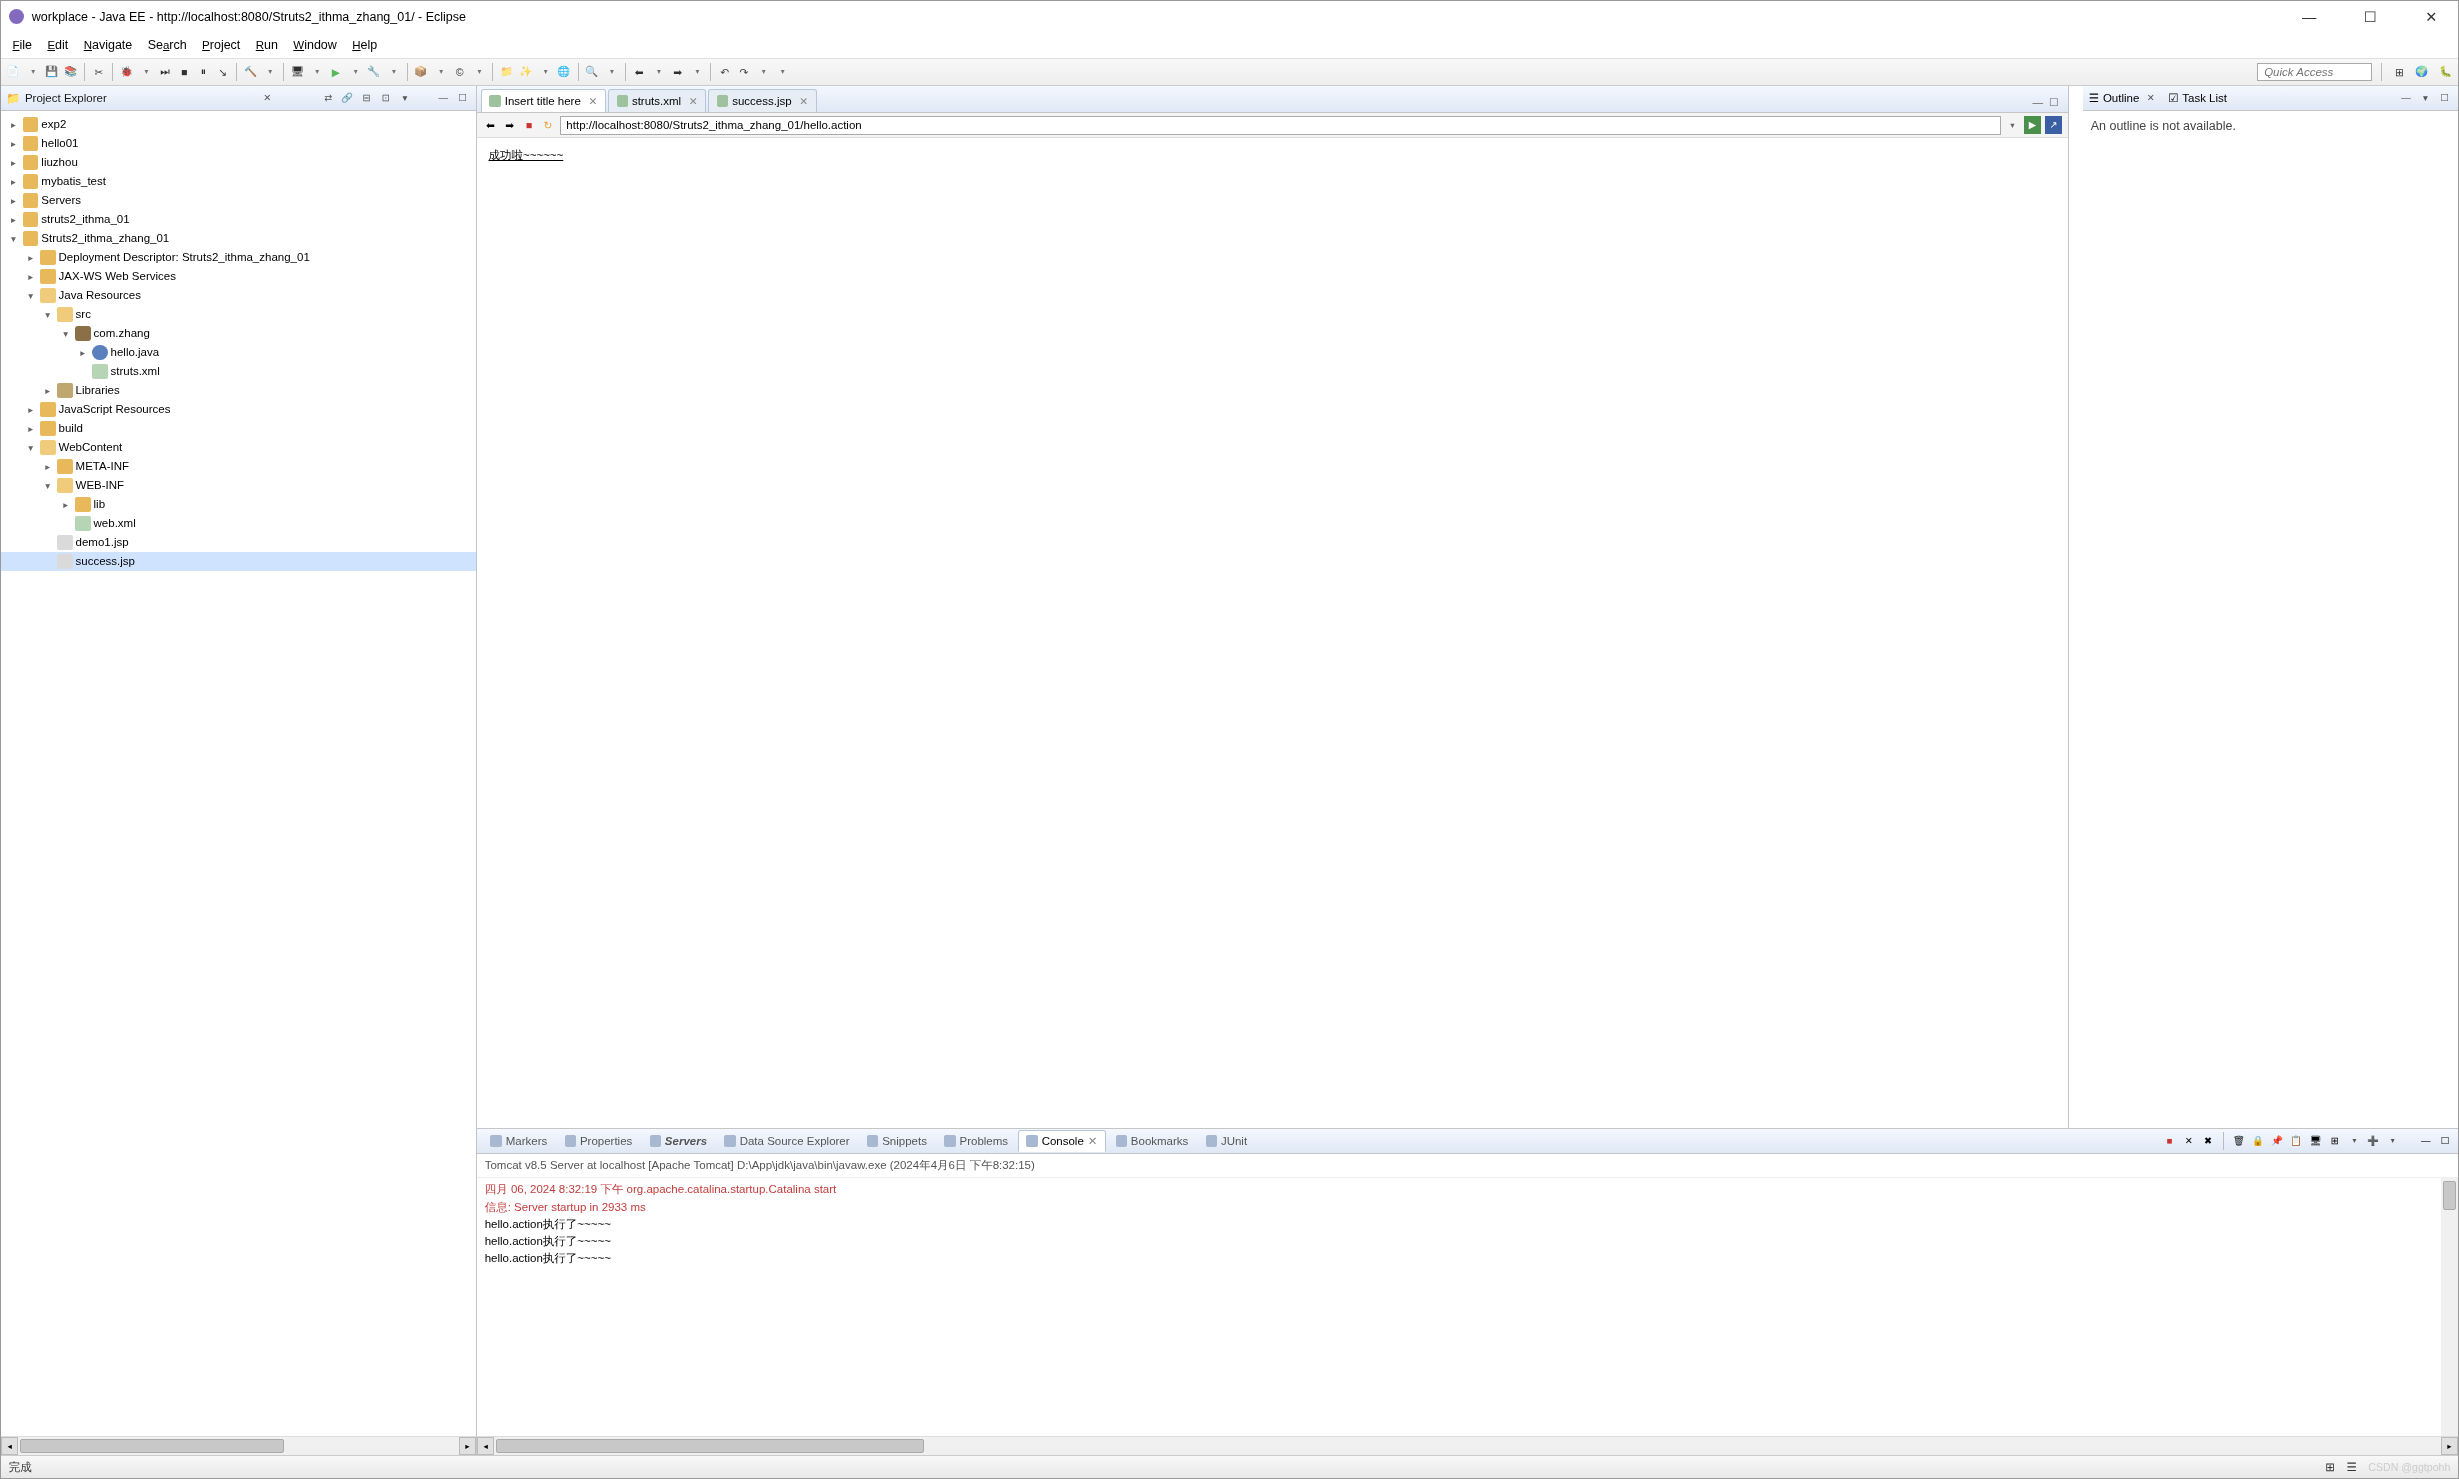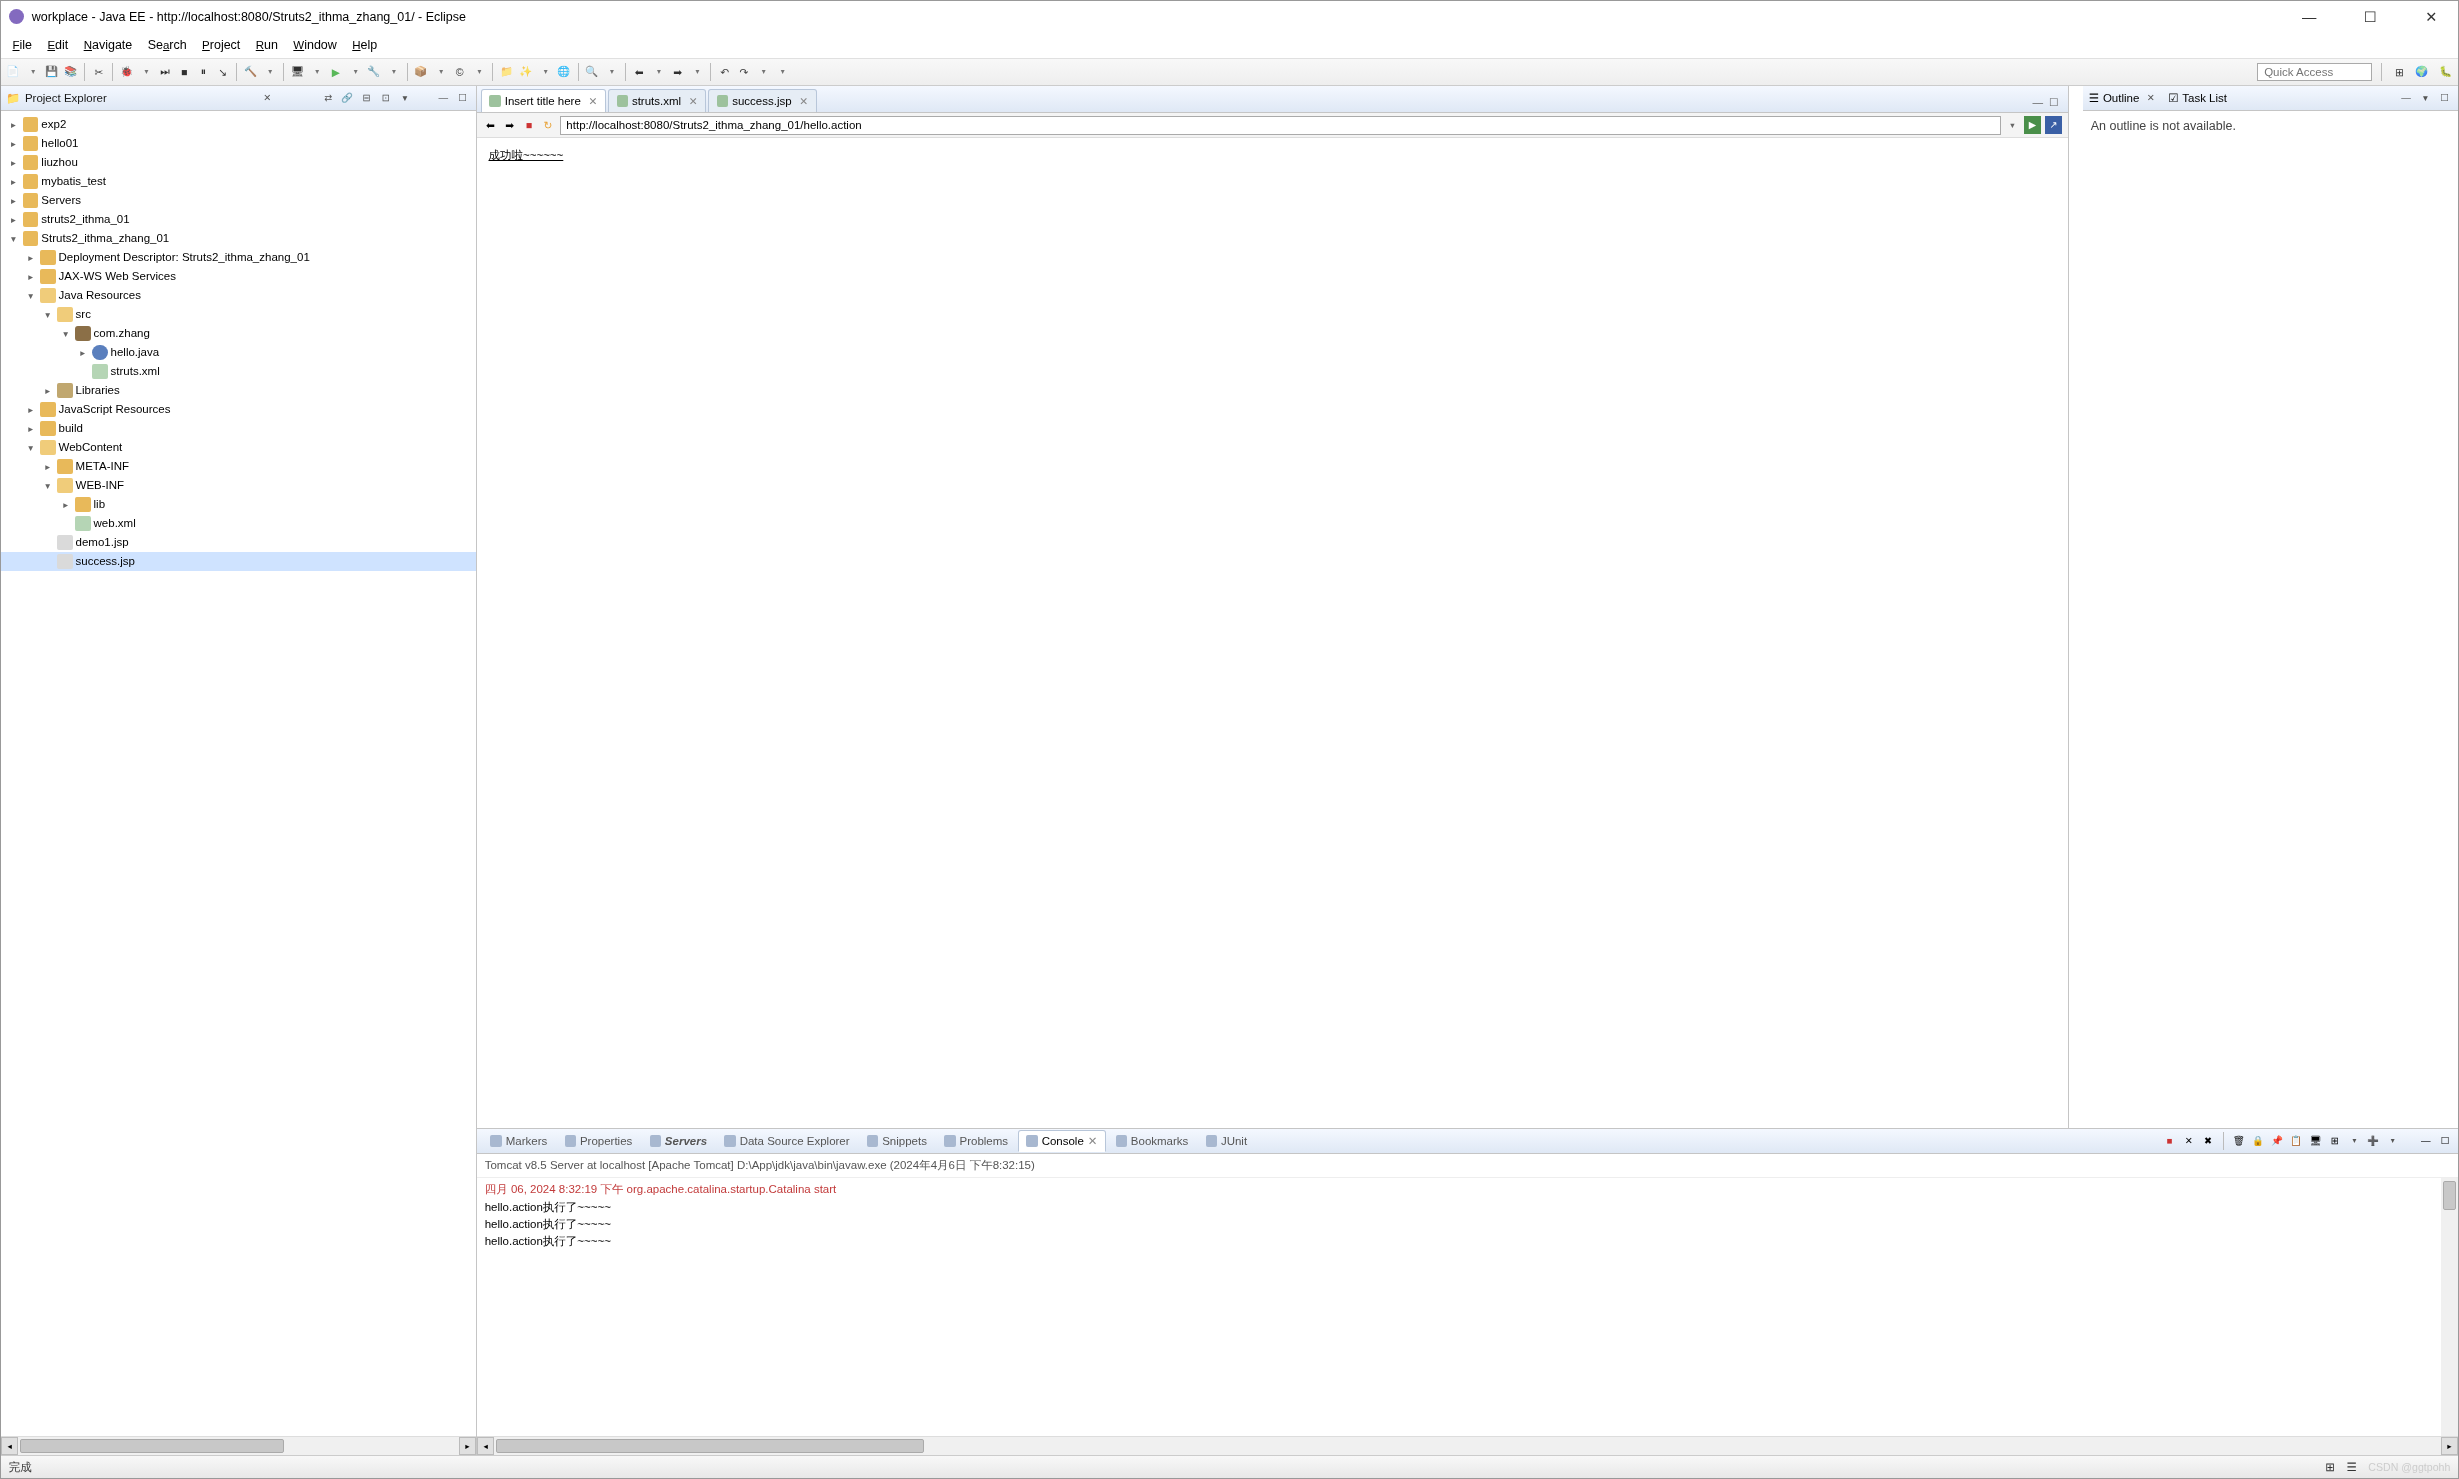--- a/index.html
+++ b/index.html
@@ -11,21 +11,21 @@
 .win-btns { display:flex; gap:23px; }
 .win-btn { width:38px; height:27px; display:flex; align-items:center; justify-content:center; cursor:pointer; font-size:14.4px; color:#333; }
 .menubar { height:27px; background:#fff; display:flex; align-items:center; padding:0 3.8px; border-bottom:1px solid #e0e0e0; }
 .menu-item { padding:3.8px 7.7px; cursor:pointer; font-size:12.5px; }
 .menu-item u { text-decoration:underline; }
 .toolbar { height:27px; background:linear-gradient(#f8f8f8,#eee); display:flex; align-items:center; padding:0 3.8px; gap:1.9px; border-bottom:1px solid #ccc; }
 .tb-ico { width:17.3px; height:17.3px; display:flex; align-items:center; justify-content:center; font-size:10.6px; cursor:pointer; opacity:.8; }
 .tb-sep { width:1px; height:17.3px; background:#bbb; margin:0 2.9px; }
 .tb-drop::after { content:"▾"; font-size:7.7px; margin-left:1px; color:#555; }
 .qa-box { margin-left:auto; display:flex; align-items:center; gap:5.8px; }
-.qa-input { border:1px solid #aaa; padding:1.9px 5.8px; width:115px; font-size:11.5px; color:#888; }
+.qa-input { border:1px solid #aaa; padding:1.9px 5.8px; width:115px; font-size:11.5px; color:#888; font-style:italic; }
 .body-area { flex:1; display:flex; min-height:0; }
 .sidebar { width:476px; display:flex; flex-direction:column; border-right:1px solid #c5c5c5; background:#fff; }
 .view-header { height:25px; background:linear-gradient(#f4f8ff,#dfe8f5); border-bottom:1px solid #c5c5c5; display:flex; align-items:center; padding:0 5.8px; gap:3.8px; }
 .view-title { font-weight:400; margin-right:auto; color:#1a1a1a; }
 .vh-ico { width:15.4px; height:15.4px; display:flex; align-items:center; justify-content:center; font-size:9.6px; cursor:pointer; color:#555; }
 .tree { flex:1; overflow:auto; padding:3.8px 0; font-size:12.5px; }
 .tree-row { display:flex; align-items:center; height:19px; padding-left:5.8px; cursor:pointer; white-space:nowrap; }
 .tree-row.sel { background:#cfe3ff; }
 .tw { width:13.4px; text-align:center; font-size:9.6px; color:#666; user-select:none; }
 .tw-blank { width:13.4px; }
@@ -418,20 +418,21 @@
             <span class="bt-ctrl-ico">➕</span>
             <span class="bt-ctrl-ico tb-drop"></span>
             <span style="width:9.6px"></span>
             <span class="bt-ctrl-ico">—</span>
             <span class="bt-ctrl-ico">☐</span>
           </div>
         </div>
         <div class="console-hdr">Tomcat v8.5 Server at localhost [Apache Tomcat] D:\App\jdk\java\bin\javaw.exe (2024年4月6日 下午8:32:15)</div>
         <div class="console-body" id="console-body">
           <div class="red">四月 06, 2024 8:32:19 下午 org.apache.catalina.startup.Catalina start</div>
+            <div class="red">信息: Server startup in 2933 ms</div>
             <div>hello.action执行了~~~~~</div>
             <div>hello.action执行了~~~~~</div>
             <div>hello.action执行了~~~~~</div>
             <div class="console-scroll-v">
               <div class="thumb"></div>
             </div>
         </div>
         <div class="bottom-scroll-h">
           <div class="sb-btn">◂</div>
           <div class="sb-track">

